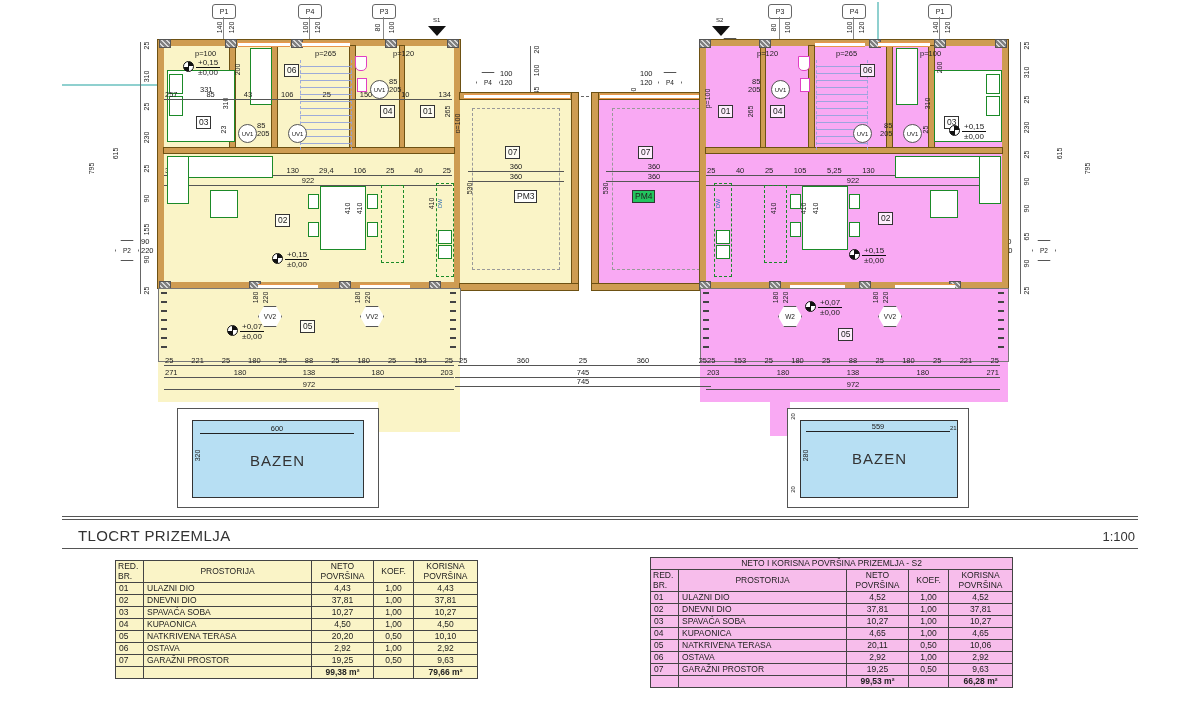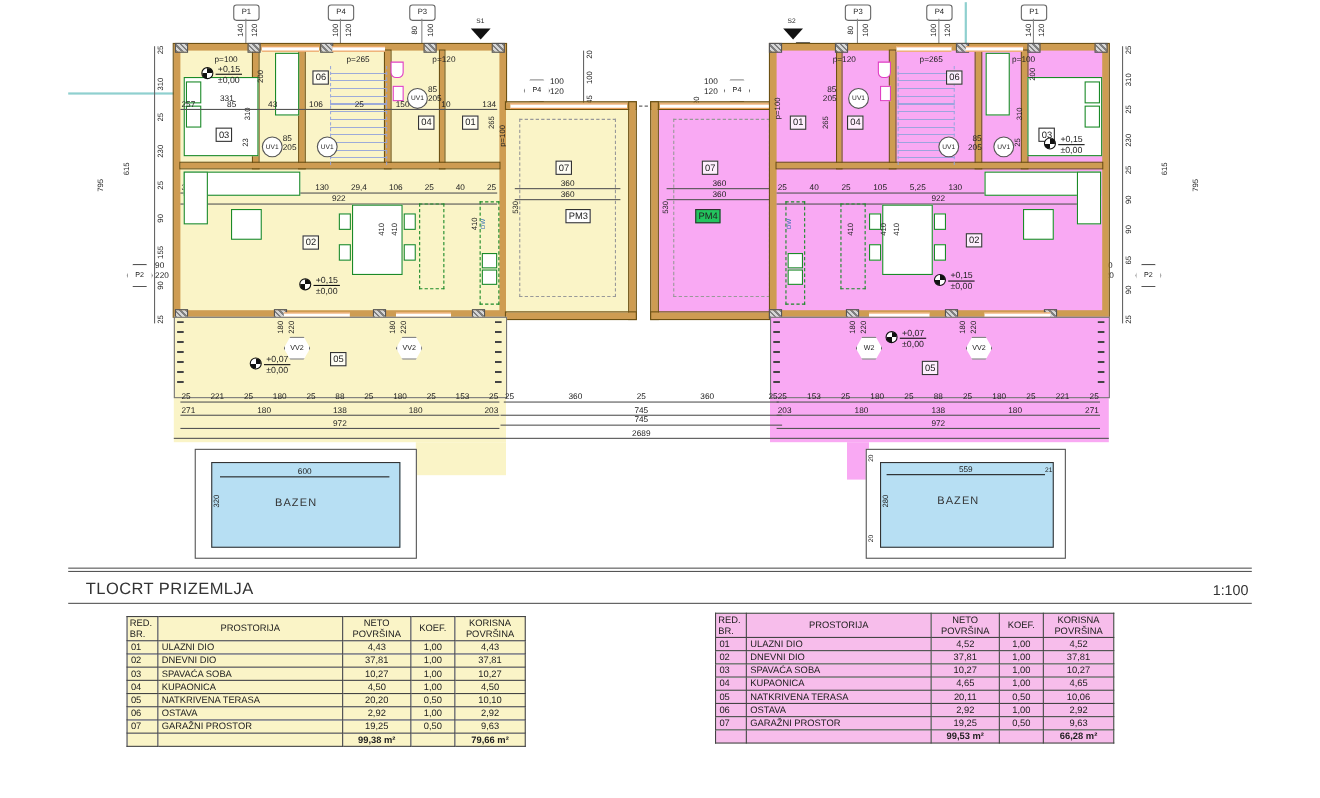--- a/index.html
+++ b/index.html
@@ -38,21 +38,21 @@
   
   .furn{position:absolute;border:1.3px solid #1B8A28;background:#fff}
   .furn.dash{border-style:dashed;background:transparent}
   .fix{position:absolute;border:1.2px solid #E03FC4;background:#fff}
   .stairs{position:absolute;background:repeating-linear-gradient(to bottom,rgba(0,0,0,0) 0 6px,#94A4DC 6px 7px);border-left:1px dashed #94A4DC;border-right:1px dashed #94A4DC;opacity:.9}
   .terr{position:absolute;border:1px solid #777}
   .hatchv{position:absolute;width:6px;background:repeating-linear-gradient(to bottom,#444 0 2px,rgba(0,0,0,0) 2px 9px)}
   .tail{position:absolute}
   .pool-deck{position:absolute;background:#fff;border:1.2px solid #555}
   .pool{position:absolute;background:#B7DFF3;border:1.5px solid #333}
-  .bazen{position:absolute;font-size:10px;letter-spacing:1px;color:#333}
+  .bazen{position:absolute;font-size:15px;letter-spacing:1px;color:#333}
   .teal{position:absolute;background:#8fd0cf}
   
   .hr{position:absolute;height:0;border-top:1.3px solid #555}
   .pagetitle{position:absolute;font-size:15px;color:#333;letter-spacing:.4px}
   .scale{position:absolute;font-size:13px;color:#333}
   table.areas{position:absolute;border-collapse:collapse;font-size:8.5px;table-layout:fixed}
   .areas th,.areas td{border:1px solid #444;padding:0 3px;line-height:11px;font-weight:normal;overflow:hidden}
   .areas .ttitle{text-align:center}
   .areas .colh{text-align:center;line-height:9.5px;padding:1px 2px}
   .areas tbody td:nth-child(1){text-align:left}
@@ -482,21 +482,20 @@
   <div class="dimtotal" style="left:164px;top:380px;width:290px">972</div>
   <div class="chain" style="left:458px;top:356px;width:250px">
         <span class="ci">25</span>
         <span class="ci">360</span>
         <span class="ci">25</span>
         <span class="ci">360</span>
         <span class="ci">25</span>
       </div>
   <div class="dimtotal" style="left:455px;top:368px;width:256px">745</div>
   <div class="dimtotal" style="left:455px;top:377px;width:256px">745</div>
-  <div class="dimtotal" style="left:158px;top:389px;width:850px">2689</div>
   <div class="chain" style="left:706px;top:356px;width:294px">
         <span class="ci">25</span>
         <span class="ci">153</span>
         <span class="ci">25</span>
         <span class="ci">180</span>
         <span class="ci">25</span>
         <span class="ci">88</span>
         <span class="ci">25</span>
         <span class="ci">180</span>
         <span class="ci">25</span>
@@ -617,20 +616,23 @@
 <table class="areas t-pink" style="left:650px;top:557px;width:352px">
   <colgroup>
         <col style="width:28px">
         <col style="width:168px">
         <col style="width:62px">
         <col style="width:40px">
         <col style="width:64px">
       </colgroup>
   <thead>
     <tr>
+          <th colspan="5" class="ttitle">NETO I KORISNA POVRŠINA PRIZEMLJA - S2</th>
+        </tr>
+    <tr>
       <th class="colh" style="text-align:left">RED. BR.</th>
       <th class="colh">PROSTORIJA</th>
       <th class="colh">NETO POVRŠINA</th>
       <th class="colh">KOEF.</th>
       <th class="colh">KORISNA POVRŠINA</th>
     </tr>
   </thead>
   <tbody>
         <tr>
           <td>01</td>

